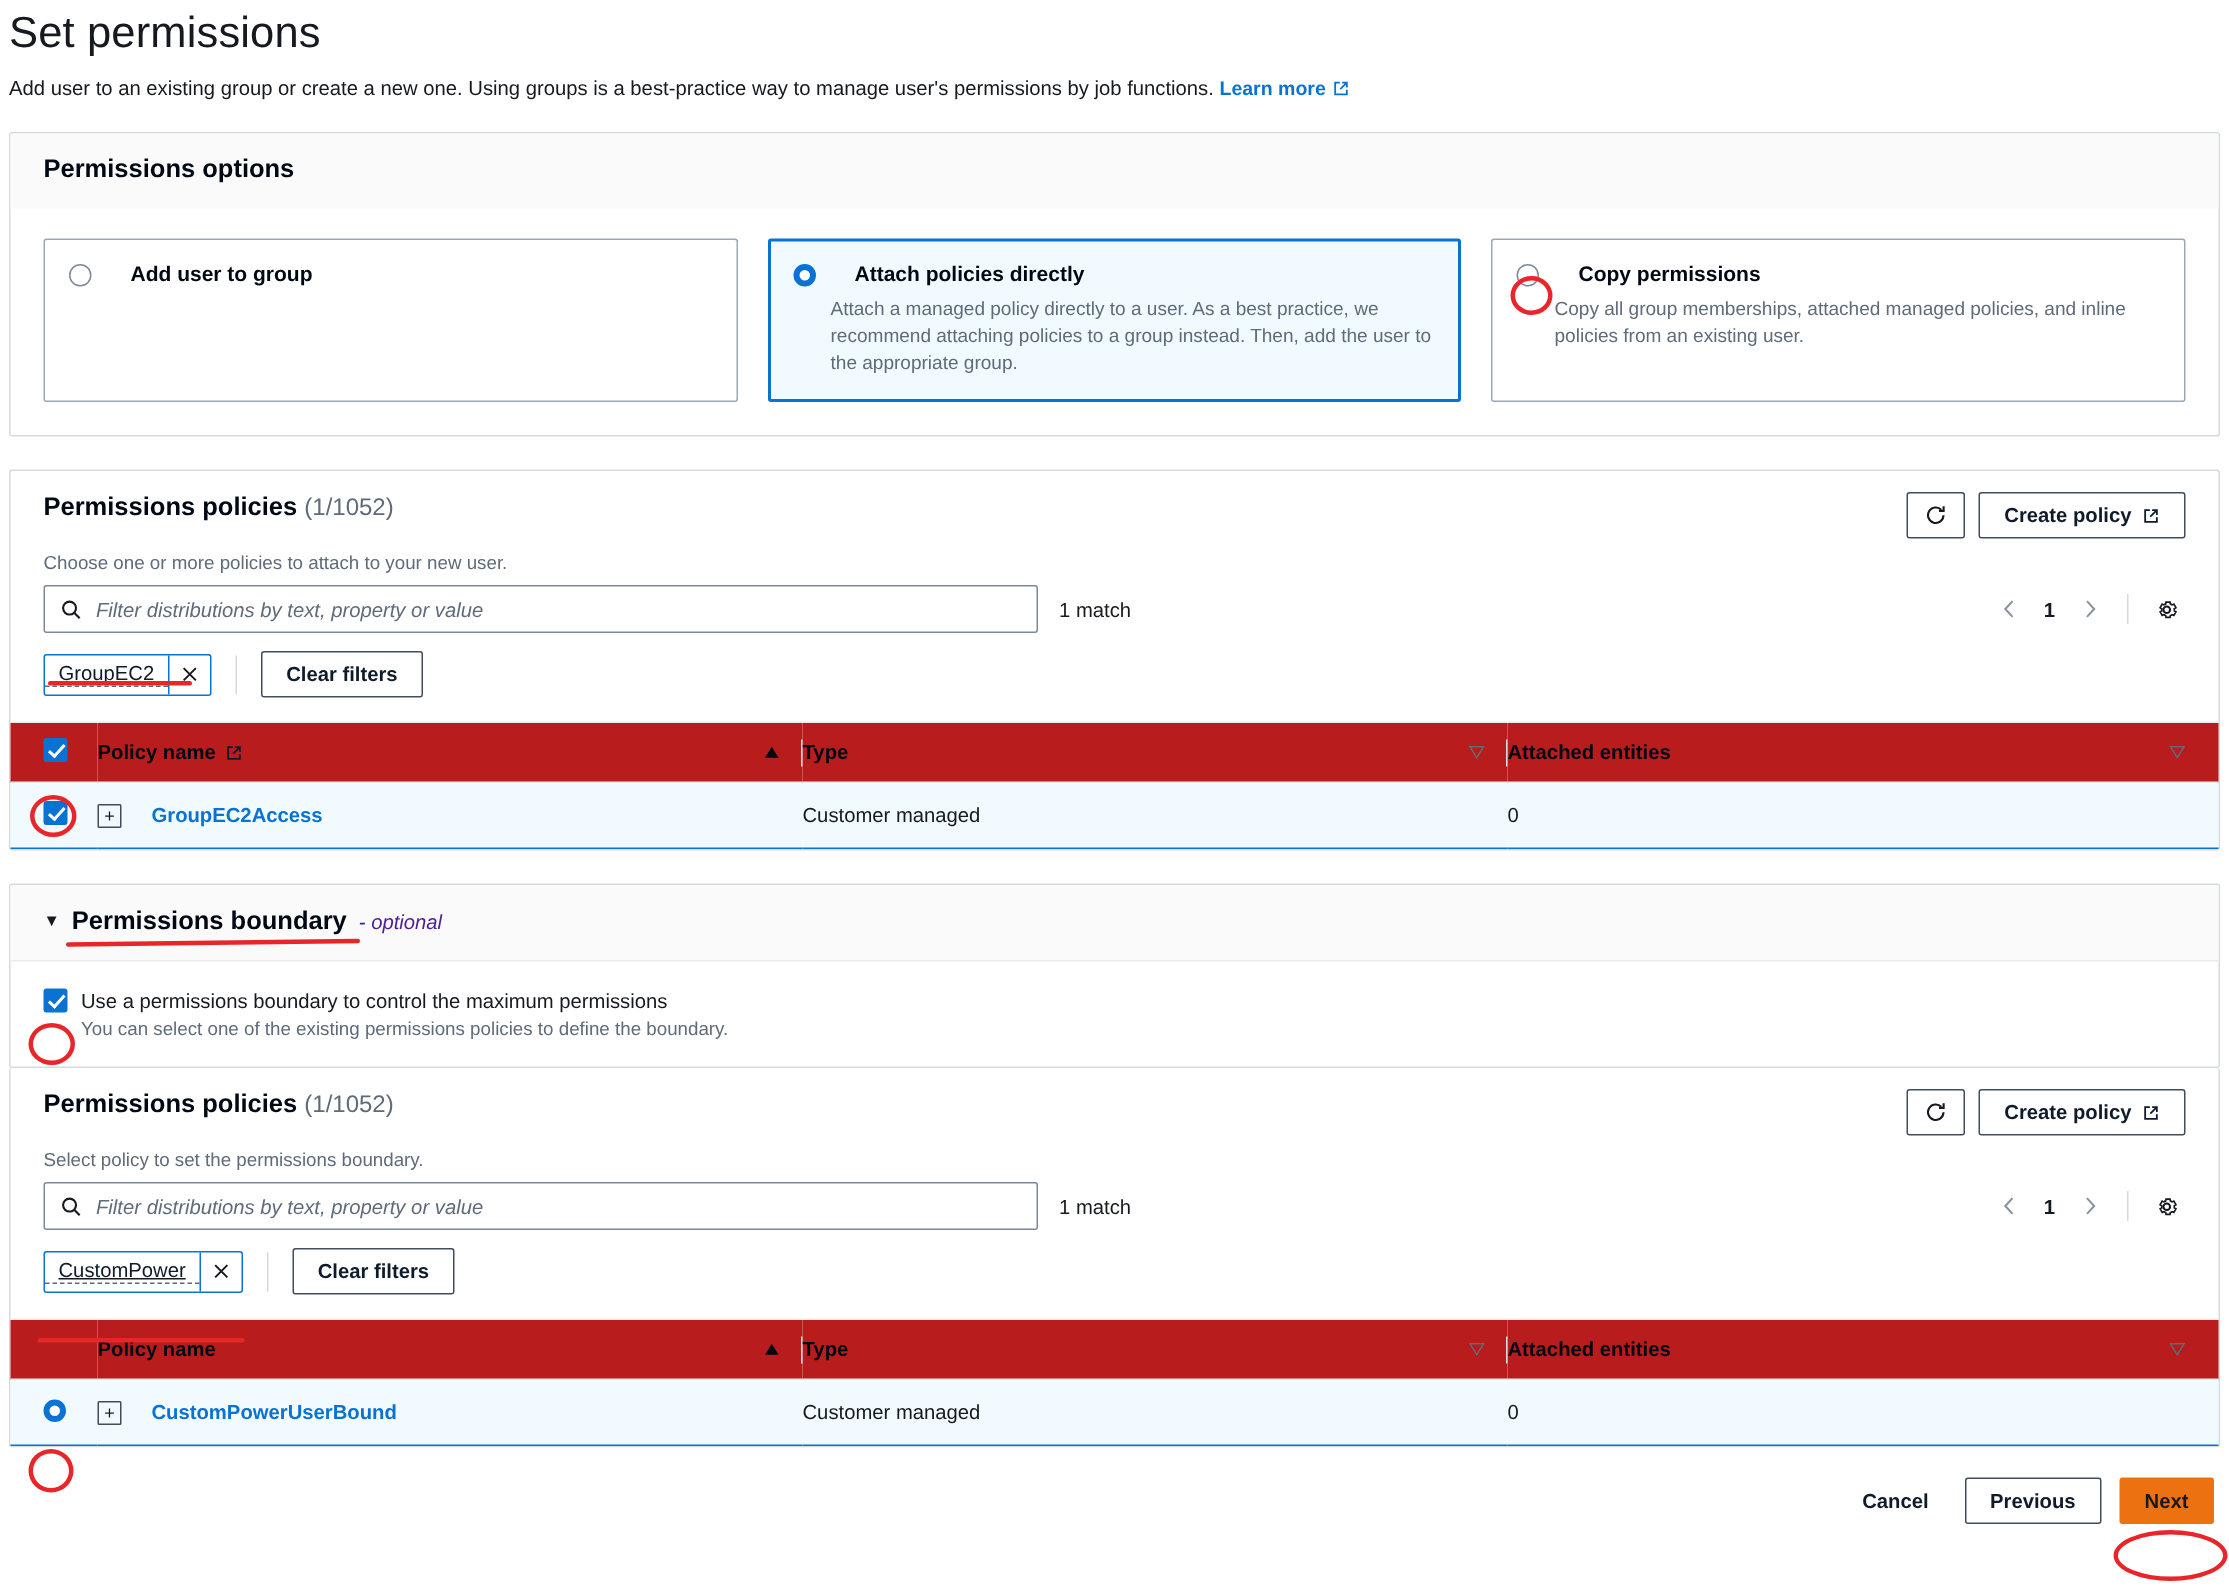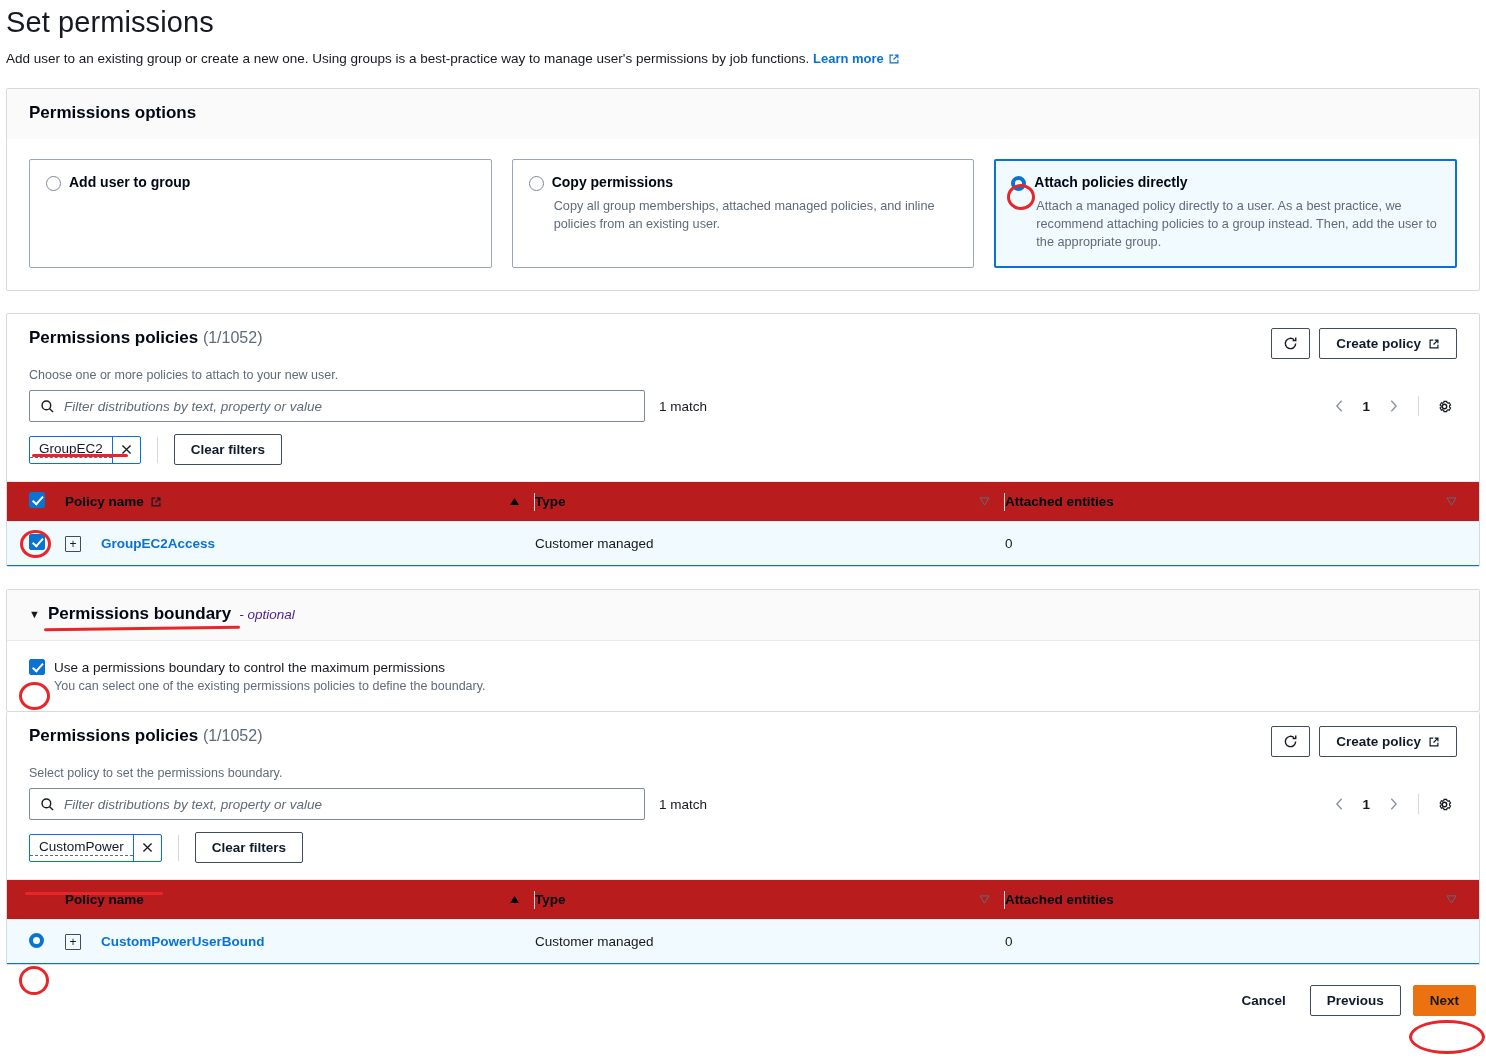--- a/index.html
+++ b/index.html
@@ -57,21 +57,21 @@
     display: flex; gap: 20px; padding: 20px 22px 22px 22px;
   }
   .tile {
     flex: 1; border: 1px solid #9ba7b6; border-radius: 2px;
     padding: 14px 16px 16px 16px; min-height: 94px; background: #fff;
     position: relative;
   }
   .tile.selected {
     border: 2px solid #0972d3; background: #f1faff; padding: 13px 15px 15px 15px;
   }
-  .tile-row { display: flex; align-items: flex-start; gap: 8px; }
+  .tile-row { display: flex; align-items: flex-start; gap: 26px; }
   .radio {
     width: 15px; height: 15px; border-radius: 50%;
     border: 1.6px solid #7d8998; background: #fff;
     flex: 0 0 auto; margin-top: 2px;
   }
   .radio.checked {
     border: 4.5px solid #0972d3; background: #fff;
     box-shadow: inset 0 0 0 2px #fff;
   }
   .tile-label { font-size: 14px; font-weight: 700; color: #000814; line-height: 1.2; }
@@ -100,36 +100,36 @@
   .btn-link {
     border: none; background: transparent; color: #0f1b2a;
     font-weight: 700; font-size: 13.5px; padding: 7px 12px; cursor: pointer;
     font-family: inherit;
   }
 
   .filter-row {
     display: flex; align-items: center; gap: 14px; padding: 8px 22px 0 22px;
   }
   .search-box {
-    position: relative; width: 616px; height: 32px;
+    position: relative; width: 663px; height: 32px;
     border: 1px solid #7d8998; border-radius: 2px; background: #fff;
     display: flex; align-items: center; padding: 0 10px;
   }
   .search-box .ph {
     font-size: 13.5px; color: #5f6b7a; font-style: italic; margin-left: 9px;
   }
   .match-count { font-size: 13.5px; color: #16191f; }
 
   .token-row {
     display: flex; align-items: center; gap: 0; padding: 12px 22px 16px 22px;
   }
   .token {
     display: inline-flex; align-items: stretch;
     border: 1px solid #0972d3; border-radius: 2px; background: #fff;
-    height: 28px; position: relative;
+    height: 28px; position: relative; text-decoration: underline;
   }
   .token-label {
     font-size: 13.5px; color: #0f1b2a; padding: 4px 9px 4px 9px;
     border-bottom: 1px dashed #5f6b7a; margin: 3px 0 5px 0;
     display: flex; align-items: center;
   }
   .token-x {
     border-left: 1px solid #0972d3; width: 28px;
     display: flex; align-items: center; justify-content: center; cursor: pointer;
   }
@@ -241,34 +241,34 @@
     </div>
     <div class="tiles">
 
       <div class="tile">
         <div class="tile-row">
           <span class="radio"></span>
           <span class="tile-label">Add user to group</span>
         </div>
       </div>
 
+      <div class="tile selected">
+        <div class="tile-row">
+          <span class="radio checked"></span>
+          <span class="tile-label">Attach policies directly</span>
+        </div>
+        <div class="tile-desc">Attach a managed policy directly to a user. As a best practice, we recommend attaching policies to a group instead. Then, add the user to the appropriate group.</div>
+      </div>
+
       <div class="tile">
         <div class="tile-row">
           <span class="radio"></span>
           <span class="tile-label">Copy permissions</span>
         </div>
         <div class="tile-desc">Copy all group memberships, attached managed policies, and inline policies from an existing user.</div>
-      </div>
-
-      <div class="tile selected">
-        <div class="tile-row">
-          <span class="radio checked"></span>
-          <span class="tile-label">Attach policies directly</span>
-        </div>
-        <div class="tile-desc">Attach a managed policy directly to a user. As a best practice, we recommend attaching policies to a group instead. Then, add the user to the appropriate group.</div>
       </div>
 
     </div>
   </div>
 
   <div class="panel">
     <div class="toolbar">
       <div>
         <div class="panel-title">
           <span>Permissions policies</span>

